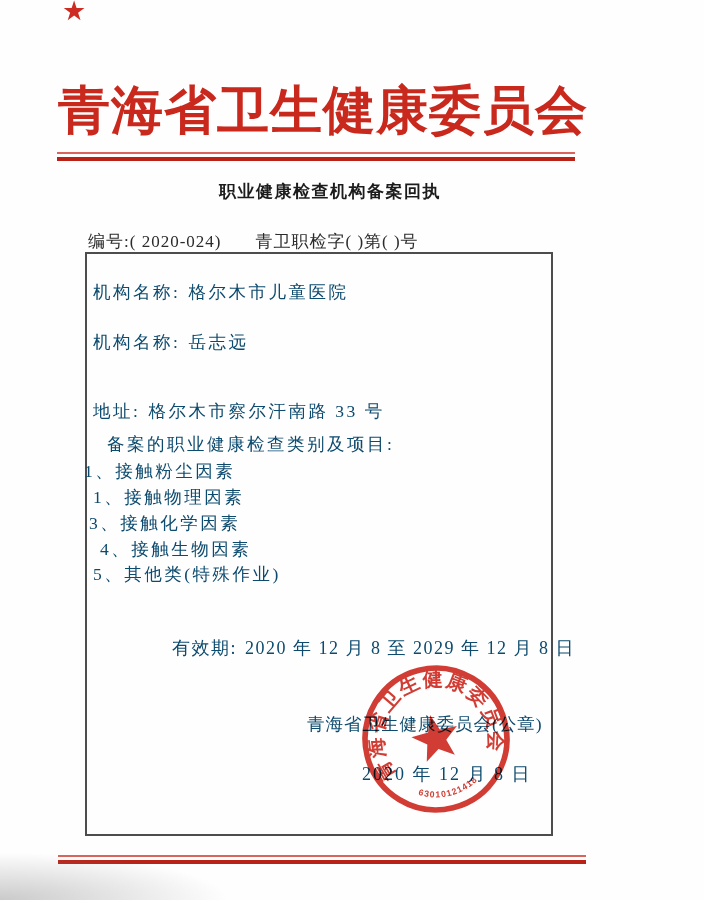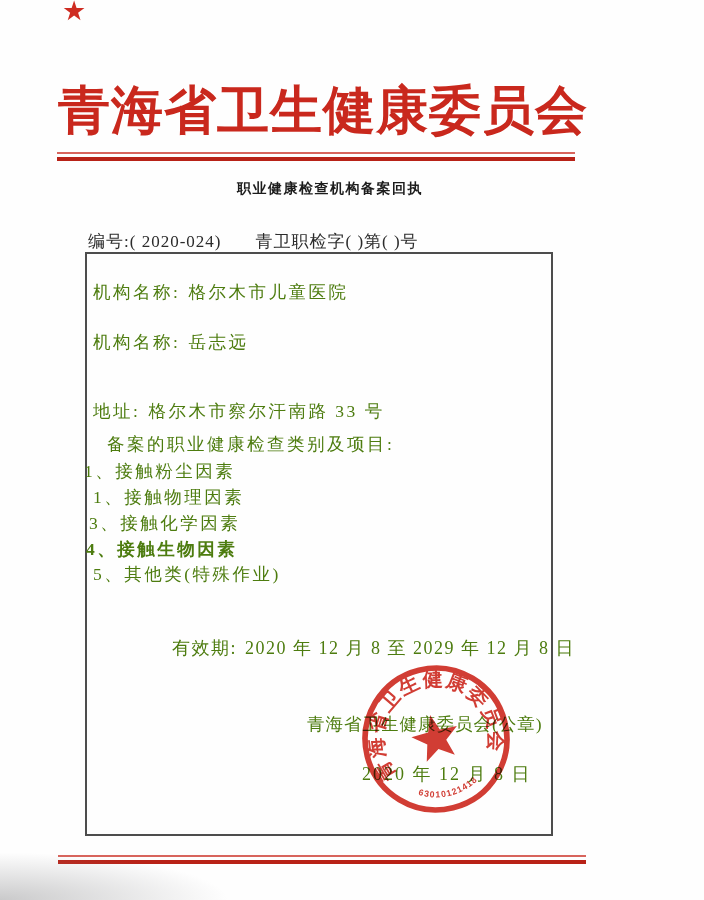--- a/index.html
+++ b/index.html
@@ -37,52 +37,52 @@
     border-bottom:4px solid #b82217;
     background:transparent;
   }
   .rule-top{left:57px;top:152px;width:518px;}
   .rule-bottom{left:58px;top:855px;width:528px;}
 
   .doc-title{
     left:0;top:180px;width:660px;
     text-align:center;
     font-weight:700;
-    font-size:14px;
+    font-size:17px;
     color:#1c1c1c;
     letter-spacing:1.5px;
     font-family:"Liberation Sans","DejaVu Sans",sans-serif;
   }
 
   .ref-line{
     left:88px;top:230px;
     font-size:17px;letter-spacing:1px;
     color:#2b2b2b;
     white-space:nowrap;
     text-align:center;
   }
   .ref-gap{display:inline-block;width:34px;}
 
   .form-box{
     left:85px;top:252px;width:464px;height:580px;
     border:2px solid #4d4d4d;
     background:transparent;
   }
 
-  .line{white-space:nowrap;font-size:17.5px;letter-spacing:2.5px;color:#4d7c0f;}
+  .line{white-space:nowrap;font-size:17.5px;letter-spacing:2.5px;color:#0c4a6e;}
   .line .lbl{margin-right:8px;}
 
   .f1{left:93px;top:280px;}
   .f2{left:93px;top:330px;}
   .f3{left:93px;top:399px;}
   .cat-head{left:107px;top:432px;font-family:Liberation Serif, serif;}
   .it1{left:84px;top:459px;}
   .it2{left:93px;top:485px;}
   .it3{left:89px;top:511px;}
-  .it4{left:86px;top:537px;font-weight:bold;}
+  .it4{left:100px;top:537px;}
   .it5{left:93px;top:562px;}
 
   .validity{left:172px;top:636px;font-size:18px;letter-spacing:1.5px;}
   .authority{left:307px;top:712px;font-size:17.5px;letter-spacing:1px;}
   .sign-date{left:362px;top:762px;font-size:18px;letter-spacing:2px;}
 
   .seal{
     left:360px;top:663px;width:152px;height:152px;
     mix-blend-mode:multiply;
     opacity:0.92;

